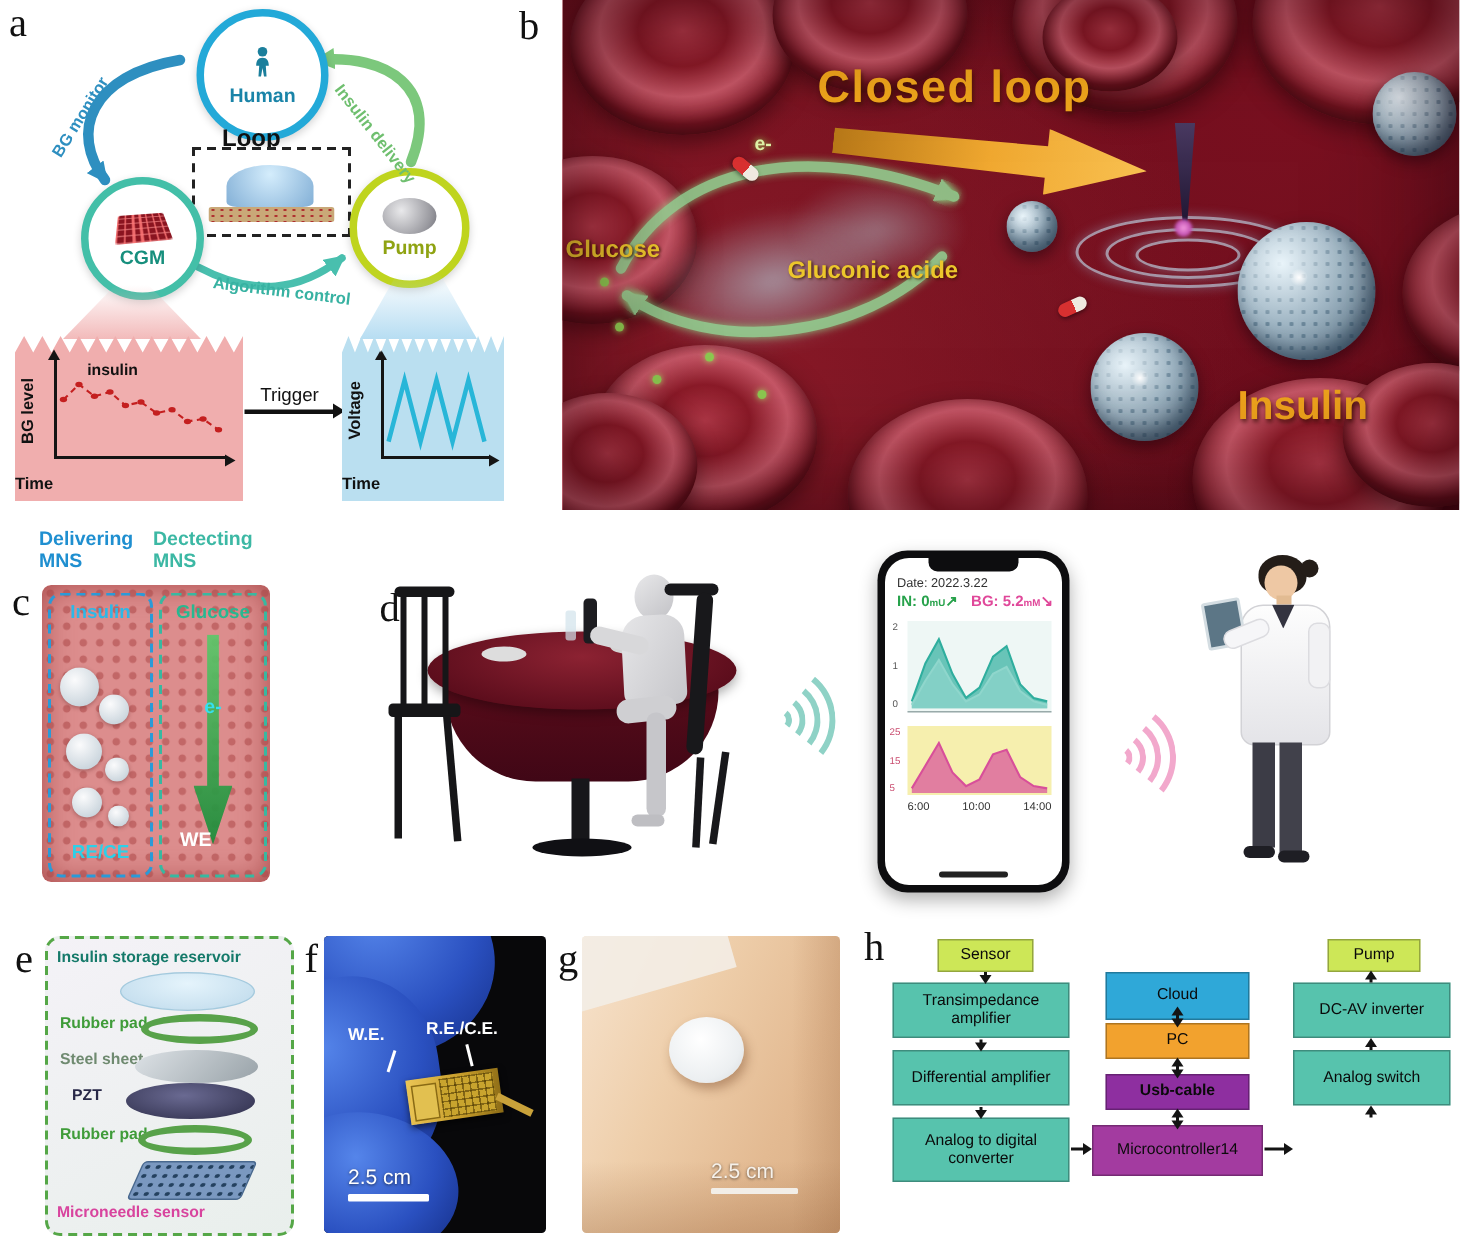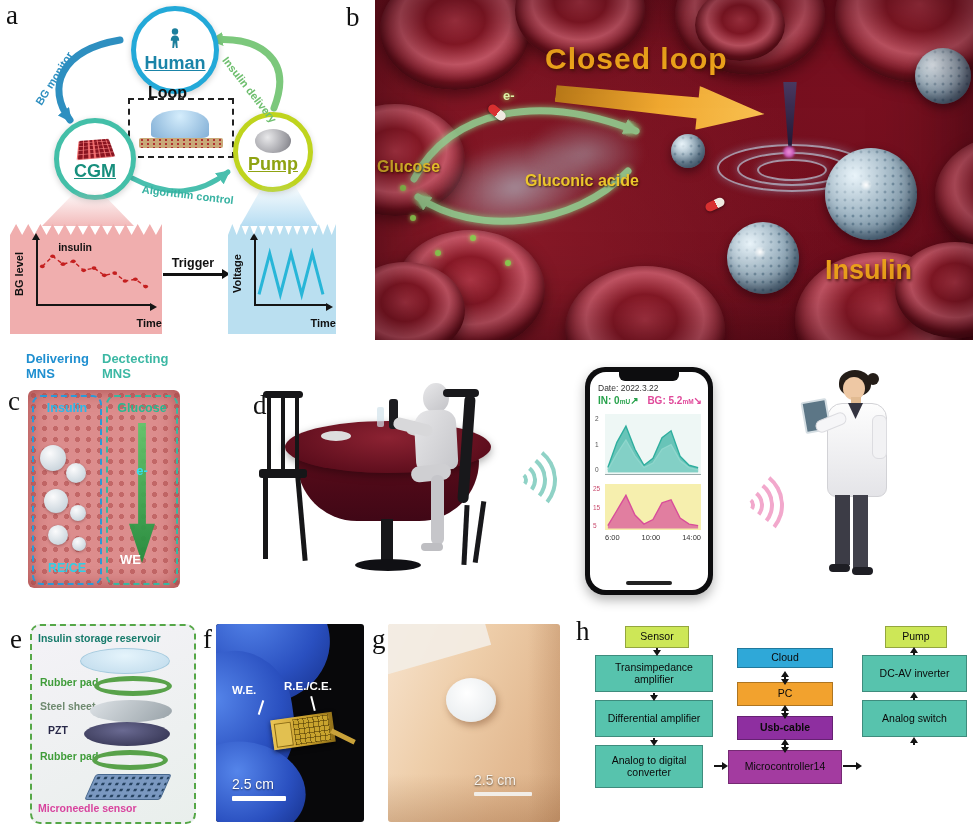--- a/index.html
+++ b/index.html
@@ -5,43 +5,43 @@
   html,body{margin:0;padding:0;background:#fff;}
   .fig{position:relative;width:973px;height:826px;background:#fff;overflow:hidden;
        font-family:"Liberation Sans",sans-serif;color:#111;}
   .ps{position:absolute;}
   .plabel{position:absolute;font-family:"Liberation Serif",serif;font-size:27px;color:#111;}
 
   
   .panel-a{position:absolute;left:0;top:0;width:345px;height:348px;}
   .circ{position:absolute;border-radius:50%;background:#fff;display:flex;flex-direction:column;
         align-items:center;justify-content:center;gap:1px;box-shadow:0 2px 6px rgba(0,0,0,.18);}
-  .circ .clabel{font-weight:bold;font-size:18px;text-decoration:underline;}
+  .circ .clabel{font-weight:bold;font-size:13px;}
   .loop-title{position:absolute;left:148px;top:84px;font-size:16px;font-weight:bold;}
   .device-box{position:absolute;left:128px;top:98px;width:102px;height:56px;border:2px dashed #222;background:#fff;}
   .dome{position:absolute;left:21px;top:10px;width:58px;height:28px;border-radius:50% 50% 12% 12%;
         background:radial-gradient(circle at 50% 22%,rgba(210,236,252,.95),rgba(88,148,200,.75));}
   .dbase{position:absolute;left:9px;top:38px;width:84px;height:10px;border-radius:2px;
         background-color:#c9a878;background-image:radial-gradient(#b03030 1px,transparent 1.4px);background-size:6px 4px;}
   .rlab{position:absolute;font-weight:bold;font-size:11px;white-space:nowrap;transform-origin:left center;}
   .cone{position:absolute;}
   .ccard{position:absolute;clip-path:polygon(0 10%,4% 0,8% 10%,12% 0,16% 10%,20% 0,24% 10%,28% 0,32% 10%,36% 0,40% 10%,44% 0,48% 10%,52% 0,56% 10%,60% 0,64% 10%,68% 0,72% 10%,76% 0,80% 10%,84% 0,88% 10%,92% 0,96% 10%,100% 0,100% 100%,0 100%);}
   .ccard.pink{background:#f0aeae;}
   .ccard.blue{background:#badff0;}
   .ylab{position:absolute;left:3px;top:18px;height:64px;writing-mode:vertical-rl;transform:rotate(180deg);
         font-size:11px;font-weight:bold;text-align:center;}
   .plotarea{position:absolute;top:16px;height:64px;border-left:2px solid #151515;border-bottom:2px solid #151515;}
   .plotarea::before{content:"";position:absolute;left:-6.5px;top:-7px;width:0;height:0;
         border-left:4.5px solid transparent;border-right:4.5px solid transparent;border-bottom:7px solid #151515;}
   .plotarea::after{content:"";position:absolute;right:-7px;bottom:-6.5px;width:0;height:0;
         border-top:4.5px solid transparent;border-bottom:4.5px solid transparent;border-left:7px solid #151515;}
   .anno{position:absolute;left:18%;top:1px;font-size:10.5px;font-weight:bold;}
-  .xlab{position:absolute;left:0;right:0;bottom:5px;text-align:right;font-size:11px;font-weight:bold;}
+  .xlab{position:absolute;left:0;right:0;bottom:5px;text-align:left;font-size:11px;font-weight:bold;}
   .chart-host{position:absolute;left:1px;right:1px;top:2px;bottom:1px;}
-  .trigger{position:absolute;left:163px;top:256px;width:60px;text-align:center;font-weight:bold;font-size:12.5px;}
+  .trigger{position:absolute;left:163px;top:256px;width:60px;text-align:center;font-weight:normal;font-size:12.5px;}
   .tr-arrow{margin-top:3px;height:2.5px;background:#111;position:relative;}
   .tr-arrow::after{content:"";position:absolute;right:-7px;top:-4.5px;width:0;height:0;
         border-top:5.5px solid transparent;border-bottom:5.5px solid transparent;border-left:8px solid #111;}
 
   
   .panel-b{position:absolute;left:375px;top:0;width:598px;height:340px;overflow:hidden;
         background:radial-gradient(circle at 20% 80%,#8a1a28,transparent 60%),
                    radial-gradient(circle at 80% 20%,#7a1020,transparent 55%),
                    linear-gradient(150deg,#7c1422,#5f0a18);}
   .panel-b::after{content:"";position:absolute;inset:0;box-shadow:inset 0 0 90px rgba(30,0,8,.6);pointer-events:none;}
@@ -493,22 +493,22 @@
       <div style="left:58px;top:54px;width:50px;height:44px;border-radius:50%;background:radial-gradient(circle at 42% 34%,#ffffff,#eceff1 65%,#d5dade);box-shadow:2px 4px 7px rgba(110,60,30,.4);"></div>
       <span class="scaletext" style="left:86px;top:148px;color:#f6f1ea;">2.5 cm</span>
       <div class="scalebar" style="left:86px;top:168px;width:58px;background:#f2eee8;height:4px;"></div>
     </div>
   </section>
 
   <section class="panel-h">
     <div class="hbox green" style="left:55px;top:8px;width:64px;height:22px;">Sensor</div>
     <div class="hbox teal" style="left:25px;top:37px;width:118px;height:37px;">Transimpedance amplifier</div>
     <div class="hbox teal" style="left:25px;top:82px;width:118px;height:37px;">Differential amplifier</div>
-    <div class="hbox teal" style="left:25px;top:127px;width:108px;height:43px;">Analog to digital converter</div>
-    <div class="hbox blue" style="left:167px;top:30px;width:96px;height:20px;">Cloud</div>
+    <div class="hbox teal" style="left:25px;top:127px;width:118px;height:43px;">Analog to digital converter</div>
+    <div class="hbox blue" style="left:167px;top:30px;width:96px;height:32px;">Cloud</div>
     <div class="hbox orange" style="left:167px;top:64px;width:96px;height:24px;">PC</div>
     <div class="hbox purple" style="left:167px;top:98px;width:96px;height:24px;">Usb-cable</div>
     <div class="hbox magenta" style="left:158px;top:132px;width:114px;height:34px;">Microcontroller14</div>
     <div class="hbox green" style="left:315px;top:8px;width:62px;height:22px;">Pump</div>
     <div class="hbox teal" style="left:292px;top:82px;width:105px;height:37px;">Analog switch</div>
     <div class="hbox teal" style="left:292px;top:37px;width:105px;height:37px;">DC-AV inverter</div>
 
     <div class="av down" style="left:86px;top:30px;height:3px;"></div>
     <div class="av down" style="left:83px;top:75px;height:3px;"></div>
     <div class="av down" style="left:83px;top:120px;height:3px;"></div>

